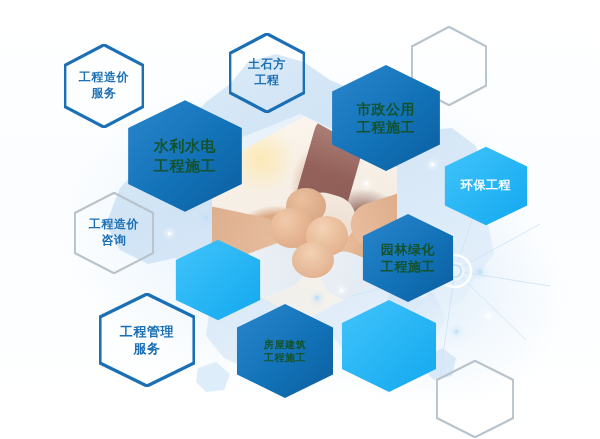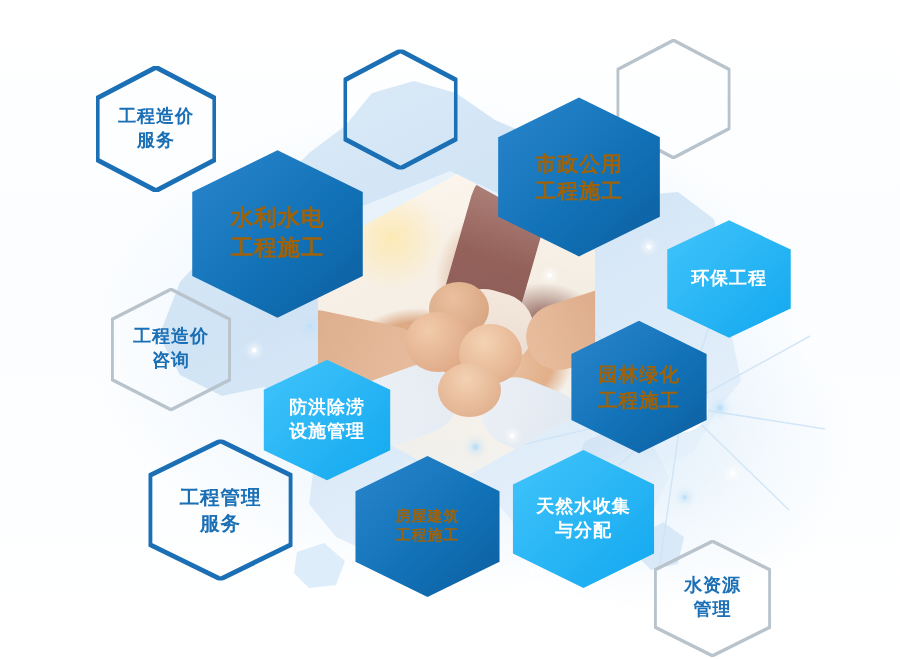--- a/index.html
+++ b/index.html
@@ -80,21 +80,21 @@
   .hex .shape svg{width:100%;height:100%;display:block;}
   .hex .label{
     position:relative;z-index:2;
     line-height:1.32;
     font-weight:bold;
     letter-spacing:.6px;
     white-space:pre-line;
     padding:0 4px;
   }
   
-  .hex.solid-dark .label{color:#a16207;}
+  .hex.solid-dark .label{color:#14532d;}
   .hex.solid-cyan .label{color:#ffffff;}
   .hex.outline-blue .label{color:#1b6fb5;}
   .hex.outline-grey .label{color:#1b6fb5;}
 </style>
 </head>
 <body>
 
 <div id="stage">
 
   <div class="bg-wash"></div>
@@ -214,20 +214,22 @@
       <stop offset="100%" stop-color="#0c5e9e"></stop>
     </linearGradient>
     <linearGradient id="gCyan" x1="0" y1="0" x2="1" y2="1">
       <stop offset="0%" stop-color="#41c4fb"></stop>
       <stop offset="100%" stop-color="#12a8ef"></stop>
     </linearGradient>
   </defs>
             <polygon points="50,1 99,25.5 99,74.5 50,99 1,74.5 1,25.5" fill="none" stroke="#1b6fb5" stroke-width="3.2" vector-effect="non-scaling-stroke" stroke-linejoin="round"></polygon>
           </svg>
         </div>
+        <div class="label" style="font-size: 12px;">土石方
+工程</div>
       </div>
       <div class="hex outline-grey" style="left: 411px; top: 26px; width: 76px; height: 80px;">
         <div class="shape">
           <svg viewBox="0 0 100 100" preserveAspectRatio="none">
   <defs>
     <linearGradient id="gDark" x1="0" y1="0" x2="1" y2="1">
       <stop offset="0%" stop-color="#2a86cc"></stop>
       <stop offset="55%" stop-color="#1272b8"></stop>
       <stop offset="100%" stop-color="#0c5e9e"></stop>
     </linearGradient>
@@ -329,24 +331,22 @@
       <stop offset="100%" stop-color="#0c5e9e"></stop>
     </linearGradient>
     <linearGradient id="gCyan" x1="0" y1="0" x2="1" y2="1">
       <stop offset="0%" stop-color="#41c4fb"></stop>
       <stop offset="100%" stop-color="#12a8ef"></stop>
     </linearGradient>
   </defs>
             <polygon points="50,1 99,25.5 99,74.5 50,99 1,74.5 1,25.5" fill="url(#gCyan)" stroke="none" stroke-width="0" vector-effect="non-scaling-stroke" stroke-linejoin="round"></polygon>
           </svg>
         </div>
-        <div class="label" style="font-size: 12px;">防洪除涝
-设施管理</div>
-      </div>
-      <div class="hex solid-dark" style="left: 380px; top: 213px; width: 92px; height: 90px;">
+      </div>
+      <div class="hex solid-dark" style="left: 362px; top: 213px; width: 92px; height: 90px;">
         <div class="shape">
           <svg viewBox="0 0 100 100" preserveAspectRatio="none">
   <defs>
     <linearGradient id="gDark" x1="0" y1="0" x2="1" y2="1">
       <stop offset="0%" stop-color="#2a86cc"></stop>
       <stop offset="55%" stop-color="#1272b8"></stop>
       <stop offset="100%" stop-color="#0c5e9e"></stop>
     </linearGradient>
     <linearGradient id="gCyan" x1="0" y1="0" x2="1" y2="1">
       <stop offset="0%" stop-color="#41c4fb"></stop>
@@ -409,38 +409,34 @@
       <stop offset="100%" stop-color="#0c5e9e"></stop>
     </linearGradient>
     <linearGradient id="gCyan" x1="0" y1="0" x2="1" y2="1">
       <stop offset="0%" stop-color="#41c4fb"></stop>
       <stop offset="100%" stop-color="#12a8ef"></stop>
     </linearGradient>
   </defs>
             <polygon points="50,1 99,25.5 99,74.5 50,99 1,74.5 1,25.5" fill="url(#gCyan)" stroke="none" stroke-width="0" vector-effect="non-scaling-stroke" stroke-linejoin="round"></polygon>
           </svg>
         </div>
-        <div class="label" style="font-size: 12px;">天然水收集
-与分配</div>
       </div>
       <div class="hex outline-grey" style="left: 436px; top: 360px; width: 78px; height: 78px;">
         <div class="shape">
           <svg viewBox="0 0 100 100" preserveAspectRatio="none">
   <defs>
     <linearGradient id="gDark" x1="0" y1="0" x2="1" y2="1">
       <stop offset="0%" stop-color="#2a86cc"></stop>
       <stop offset="55%" stop-color="#1272b8"></stop>
       <stop offset="100%" stop-color="#0c5e9e"></stop>
     </linearGradient>
     <linearGradient id="gCyan" x1="0" y1="0" x2="1" y2="1">
       <stop offset="0%" stop-color="#41c4fb"></stop>
       <stop offset="100%" stop-color="#12a8ef"></stop>
     </linearGradient>
   </defs>
             <polygon points="50,1 99,25.5 99,74.5 50,99 1,74.5 1,25.5" fill="none" stroke="#b9c3cc" stroke-width="2.2399999999999998" vector-effect="non-scaling-stroke" stroke-linejoin="round"></polygon>
           </svg>
         </div>
-        <div class="label" style="font-size: 12px;">水资源
-管理</div>
       </div>
     </div>
 
 </div>
 
 </body></html>

